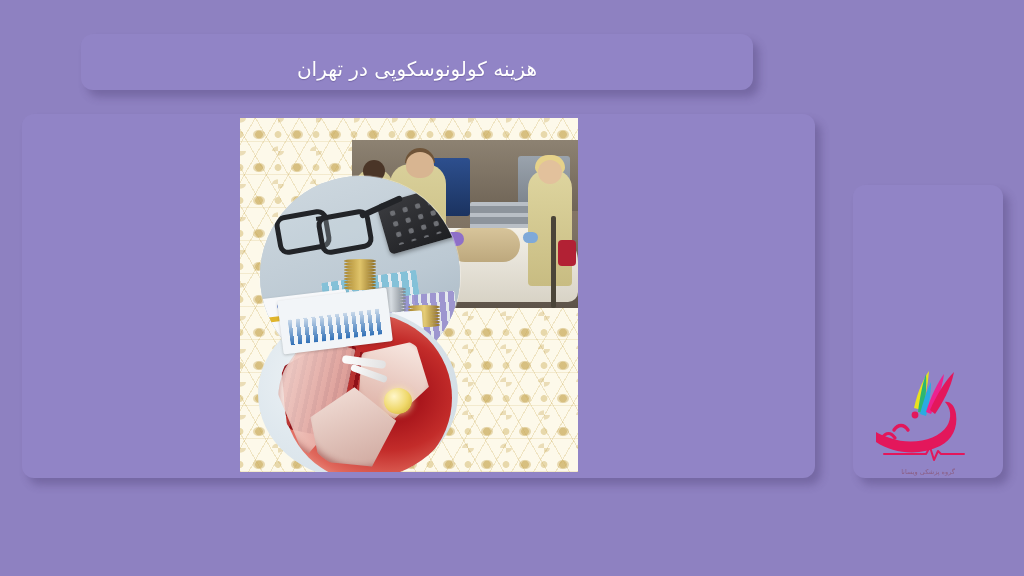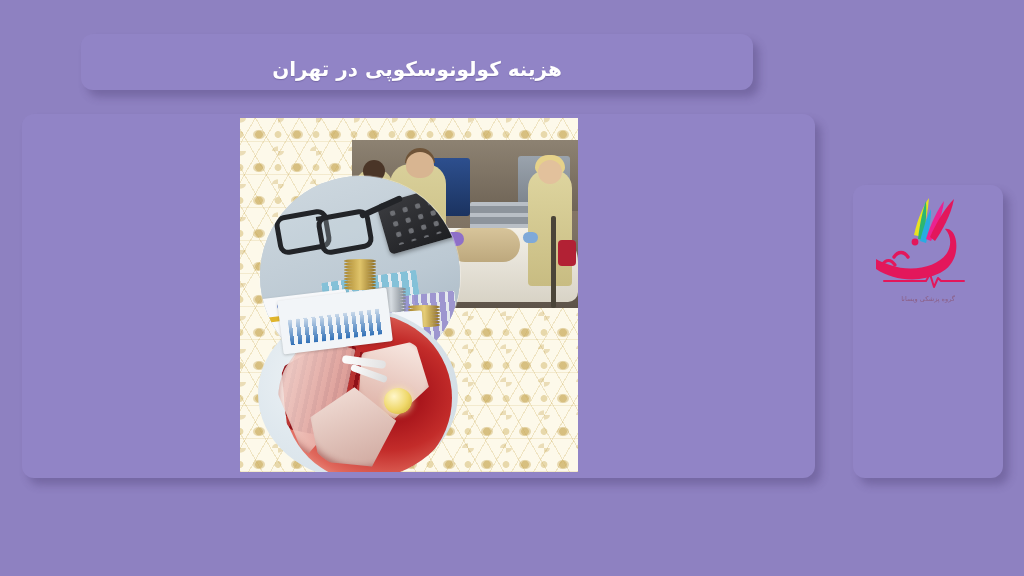--- a/index.html
+++ b/index.html
@@ -20,37 +20,37 @@
   }
 
   
   #title-card{
     left:81px;top:34px;width:672px;height:56px;
     display:flex;align-items:center;justify-content:center;
   }
   #title-text{
     color:#ffffff;
     font-size:20px;
-    font-weight:bold;
+    font-weight:normal;
     letter-spacing:.2px;
     direction:rtl;
     white-space:nowrap;
     text-shadow:0 1px 1px rgba(70,55,110,.35);
     margin-top:14px;
   }
 
   
   #content-card{
     left:22px;top:114px;width:793px;height:364px;
   }
 
   
   #logo-card{
     left:853px;top:185px;width:150px;height:293px;
-    display:flex;align-items:flex-start;justify-content:center;
+    display:flex;align-items:flex-end;justify-content:center;
   }
   #logo-wrap{
     position:relative;width:120px;height:120px;
   }
 
   
   #collage{
     position:absolute;left:240px;top:118px;width:338px;height:354px;
     overflow:hidden;
     background:#fdfbef;

